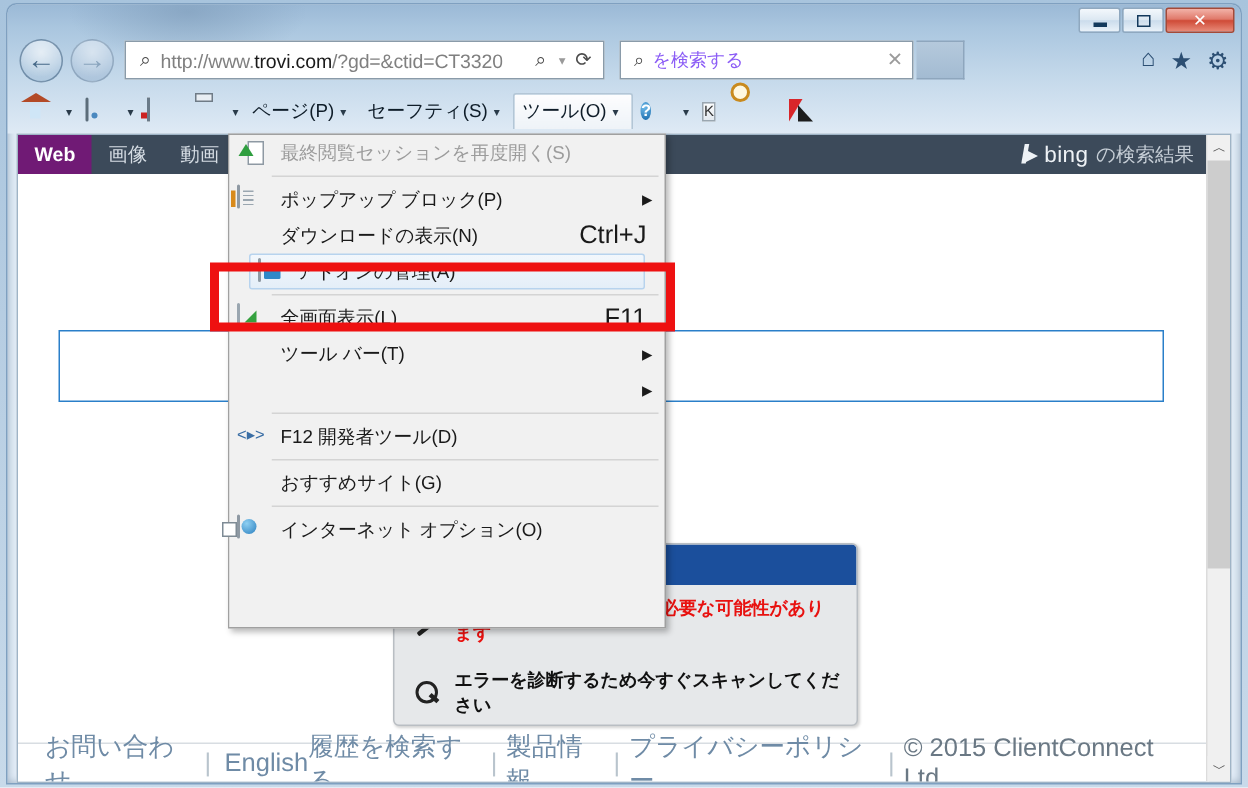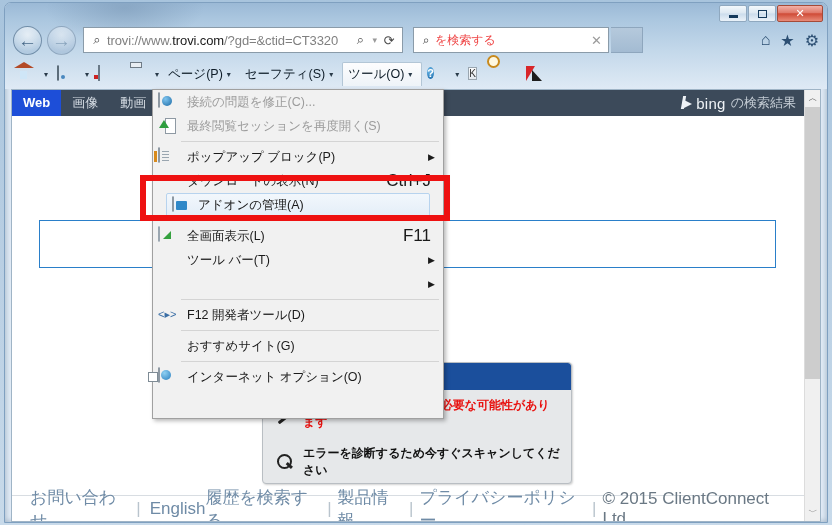--- a/index.html
+++ b/index.html
@@ -78,21 +78,21 @@
   .ab-icon { width: 20px; text-align: center; color: #4b4b4b; font-size: 13px; flex: none; }
   .ab-right { margin-left: auto; display: flex; align-items: center; flex: none; }
   .ab-right .sep { color:#9a9a9a; font-size:9px; margin: 0 2px;}
 
   #searchbox {
     position: absolute; left: 408px; top: 4px; width: 196px; height: 26px;
     background: #fff; border: 1px solid #8a9ba9;
     display: flex; align-items: center; padding: 0 3px;
   }
   #searchbox .sq { font-size: 12px; color:#4b4b4b; width:18px; text-align:center; flex:none;}
-  #searchbox .ph { font-size: 12px; color: #ef4444; flex: 1; }
+  #searchbox .ph { font-size: 12px; color: #8b5cf6; flex: 1; }
   #searchbox .x { color: #9b9b9b; font-size: 13px; padding-right: 3px; }
   #searchtabstrip {
     position:absolute; left:606px; top:4px; width:32px; height:26px;
     background: linear-gradient(180deg,#b5c9dc,#a3bbd2); border:1px solid #8ea6bd; border-left:none;
   }
 
   .topright-icons { position: absolute; right: 8px; top: 8px; display: flex; gap: 10px; color: #2c4f73; font-size: 16px; }
 
   
   #cmdbar {
@@ -130,21 +130,21 @@
   #pageframe {
     position: absolute; left: 6px; top: 86px; width: 810px; height: 433px;
     background: #fff; border: 1px solid #9fb4c6; overflow: hidden;
   }
   #sitenav {
     position: absolute; left: 0; top: 0; width: 794px; height: 26px;
     background: #3c4a5a; color: #d6dde4; font-size: 13px;
     display: flex; align-items: center;
   }
   .sn-item { padding: 0 11px; height: 26px; line-height: 26px; }
-  .sn-item.sel { background: #1d4ed8; color: #fff; font-weight: bold; }
+  .sn-item.sel { background: #701a75; color: #fff; font-weight: bold; }
   .sn-right { margin-left: auto; display: flex; align-items: center; gap: 5px; padding-right: 10px; font-size: 13px; color: #c6ced6;}
   .bing-logo { display:flex; align-items:center; gap:3px; }
   .bing-b { width:12px;height:14px;position:relative;}
   .bing-b:before{content:"";position:absolute;left:1px;top:0;width:3px;height:13px;background:#eef2f6;transform:skewX(-10deg);}
   .bing-b:after{content:"";position:absolute;left:3px;top:4px;border-left:8px solid #eef2f6;border-top:4px solid transparent;border-bottom:4px solid transparent;}
   .bing-word { font-size: 15px; color: #eef2f6; letter-spacing:.3px;}
 
   #searchfield {
     position: absolute; left: 27px; top: 130px; width: 737px; height: 48px;
     border: 1px solid #2a7fc9; background: #fff;
@@ -256,21 +256,21 @@
   <div id="navbar">
     <div class="navbtn" id="back">
         <span>←</span>
       </div>
     <div class="navbtn" id="fwd">
         <span>→</span>
       </div>
 
     <div id="addressbar">
       <span class="ab-icon">⌕</span>
-      <span class="url"><span>trovi://www.</span><b>trovi.com</b><span>/?gd=&amp;ctid=CT3320</span></span>
+      <span class="url"><span>http://www.</span><b>trovi.com</b><span>/?gd=&amp;ctid=CT3320</span></span>
       <span class="ab-right">
         <span class="ab-icon">⌕</span>
         <span class="sep">▾</span>
         <span class="ab-icon">⟳</span>
       </span>
     </div>
 
     <div id="searchbox">
       <span class="sq">⌕</span>
       <span class="ph">を検索する</span>
@@ -377,24 +377,20 @@
       <div class="arr">︿</div>
       <div class="thumb"></div>
       <div class="arr" style="position:absolute;bottom:0;">﹀</div>
     </div>
   </div>
 
   <div id="menu">
     <div class="gutter"></div>
 
     <div class="mi disabled">
-      <span class="mi-ico"><span class="mic globe"></span></span>
-      <span class="lbl">接続の問題を修正(C)...</span>
-    </div>
-    <div class="mi disabled">
       <span class="mi-ico"><span class="mic reopen"></span></span>
       <span class="lbl">最終閲覧セッションを再度開く(S)</span>
     </div>
     <div class="sep"></div>
     <div class="mi">
       <span class="mi-ico"><span class="mic popup"></span></span>
       <span class="lbl">ポップアップ ブロック(P)</span>
       <span class="arrow">▶</span>
     </div>
     <div class="mi">

